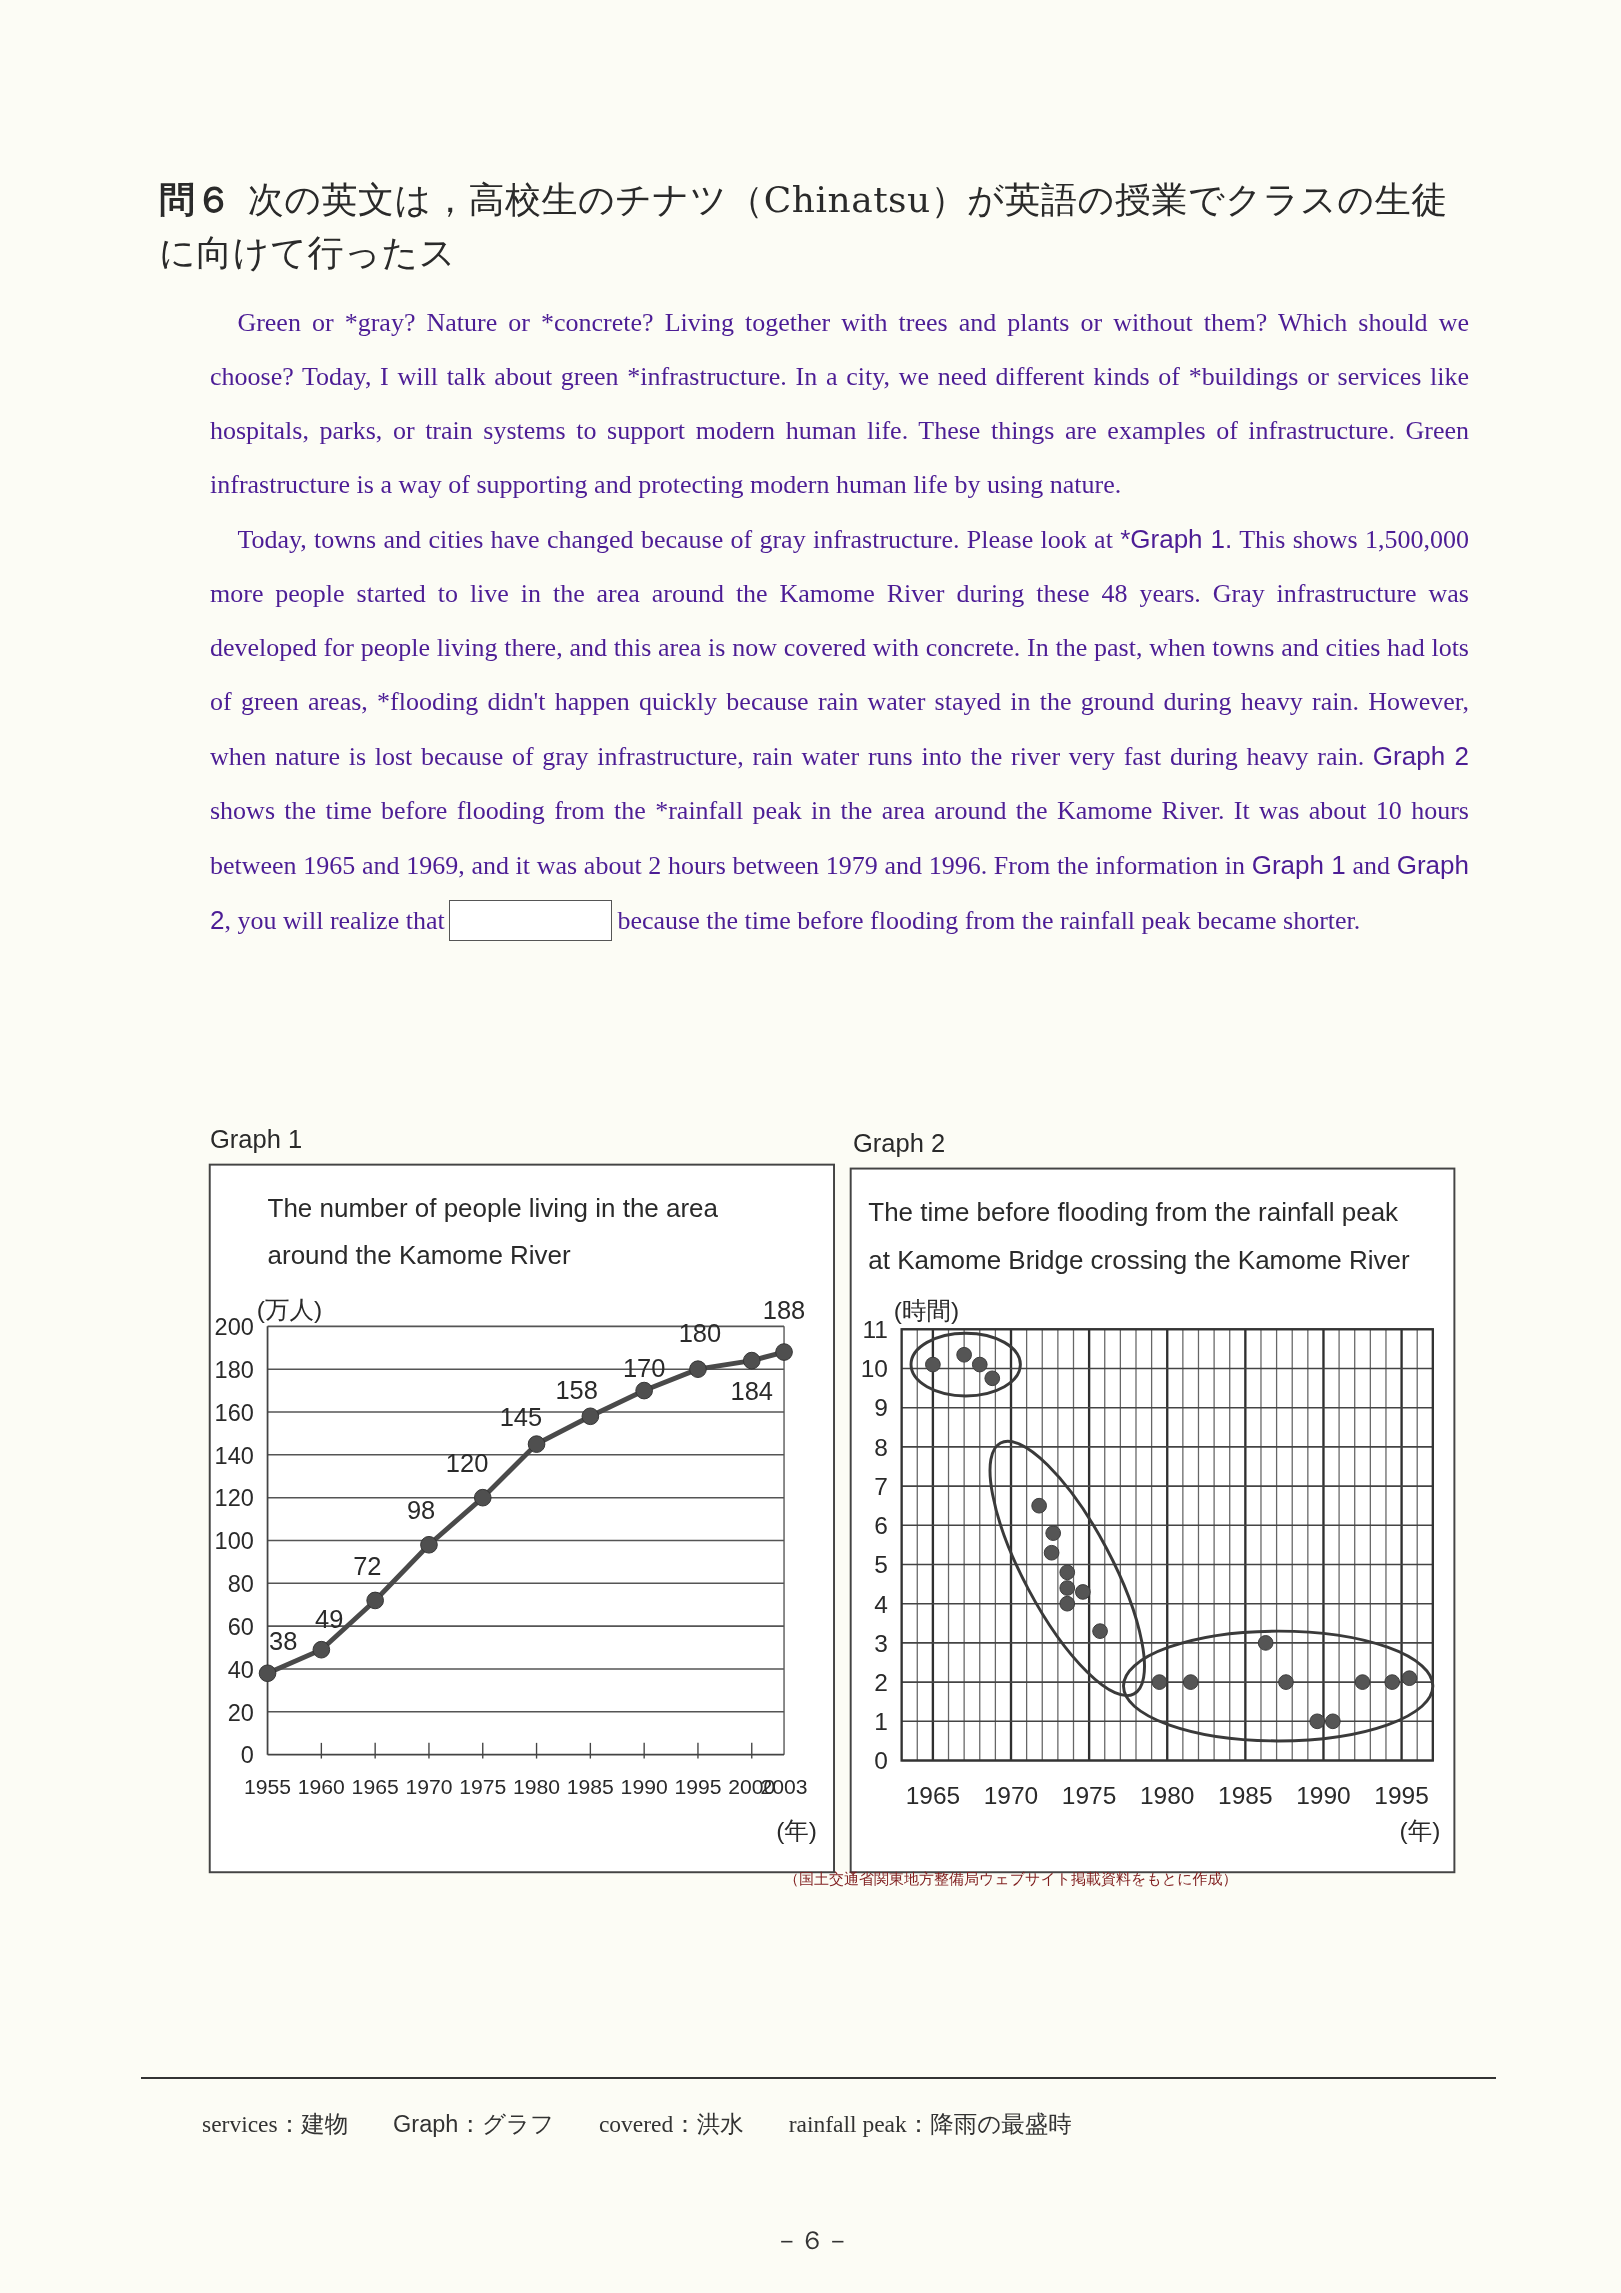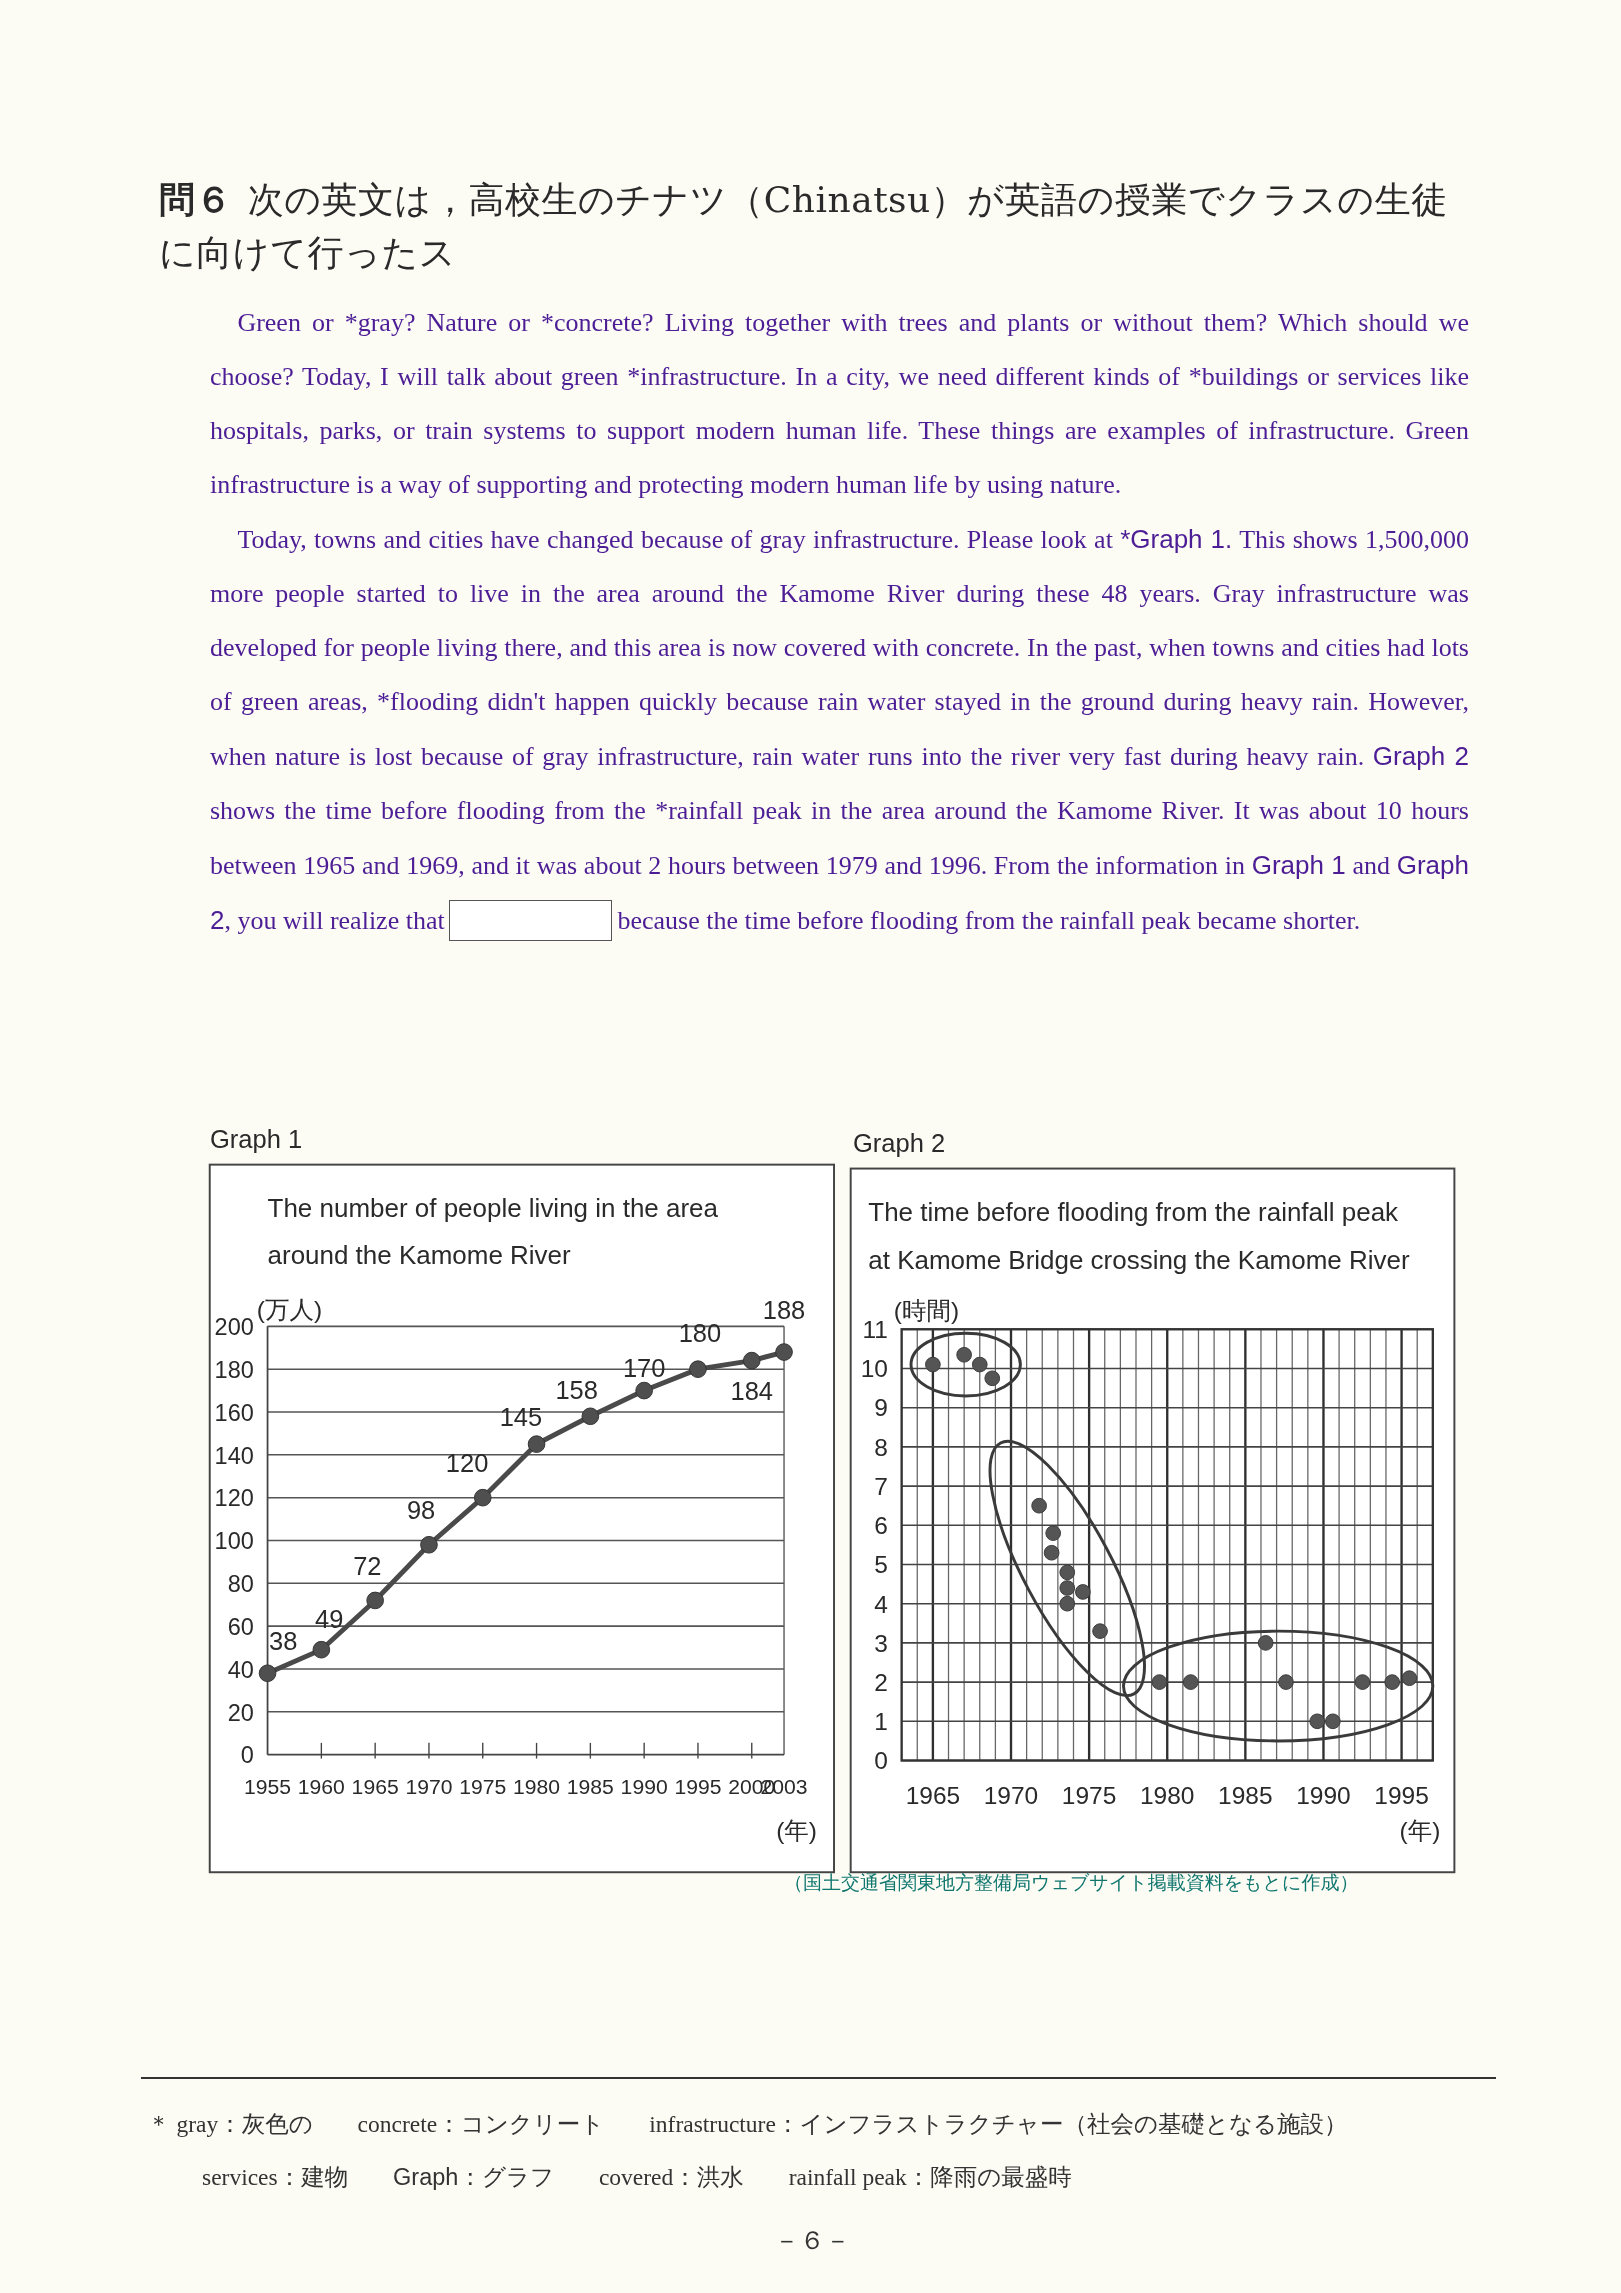--- a/index.html
+++ b/index.html
@@ -21,21 +21,21 @@
     text-align: justify; color: #4c1d95;
   }
   .passage p { margin: 0; text-indent: 27.4px; text-align-last: left; }
   .passage .sans { font-family: "Liberation Sans", sans-serif; }
   .blank {
     display: inline-block; width: 161px; height: 39px; border: 1.5px solid #555;
     vertical-align: -11.8px; margin: 0 5.9px 0 3.9px; background: #fff;
   }
   .graph-label { font-family: "Liberation Sans", sans-serif; font-size: 25.5px; color: #2a2a2a; }
   svg text { font-family: "Liberation Sans", sans-serif; fill: #2a2a2a; }
-  .source { left: 784px; top: 1870px; font-family: "DejaVu Serif", serif; font-size: 19px; color: #0f766e; }
+  .source { left: 784px; top: 1870px; font-family: "DejaVu Serif", serif; font-size: 15px; color: #7f1d1d; }
   .foot-rule { left: 141px; top: 2077px; width: 1355px; height: 0; border-top: 2px solid #333; }
   .gloss { left: 147px; top: 2098px; font-family: "Liberation Serif", serif; font-size: 23.5px; color: #333; line-height: 53px; }
   .gloss .row { white-space: nowrap; }
   .gloss .row2 { padding-left: 55px; }
   .gloss .item { margin-right: 39px; }
   .gloss .sans { font-family: "Liberation Sans", sans-serif; }
   .page-no { left: 774px; top: 2223px; font-family: "DejaVu Serif", serif; font-size: 25.5px; color: #333; }
 </style>
 </head>
 <body>
@@ -238,26 +238,20 @@
         <circle cx="1438.0882352941176" cy="1712" r="7.5" fill="#555" stroke="#3a3a3a" stroke-width="1"></circle>
       </g>
   </g>
 </svg>
 
 <div class="abs source">（国土交通省関東地方整備局ウェブサイト掲載資料をもとに作成）</div>
 
 <div class="abs foot-rule"></div>
 
 <div class="abs gloss">
-  <div class="row">
-    <span>＊</span>
-    <span class="item"><span>gray</span><span>：</span><span>灰色の</span></span>
-    <span class="item"><span>concrete</span><span>：</span><span>コンクリート</span></span>
-    <span class="item"><span>infrastructure</span><span>：</span><span>インフラストラクチャー（社会の基礎となる施設）</span></span>
-  </div>
   <div class="row row2">
     <span class="item"><span>services</span><span>：</span><span>建物</span></span>
     <span class="item"><span class="sans">Graph</span><span>：</span><span>グラフ</span></span>
     <span class="item"><span>covered</span><span>：</span><span>洪水</span></span>
     <span class="item"><span>rainfall peak</span><span>：</span><span>降雨の最盛時</span></span>
   </div>
 </div>
 
 <div class="abs page-no">－６－</div>
 

